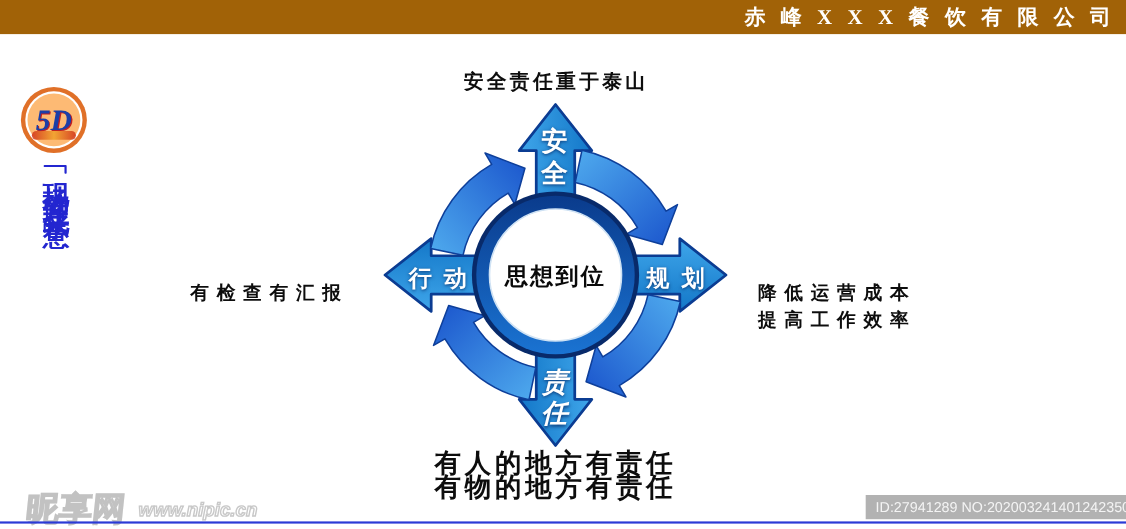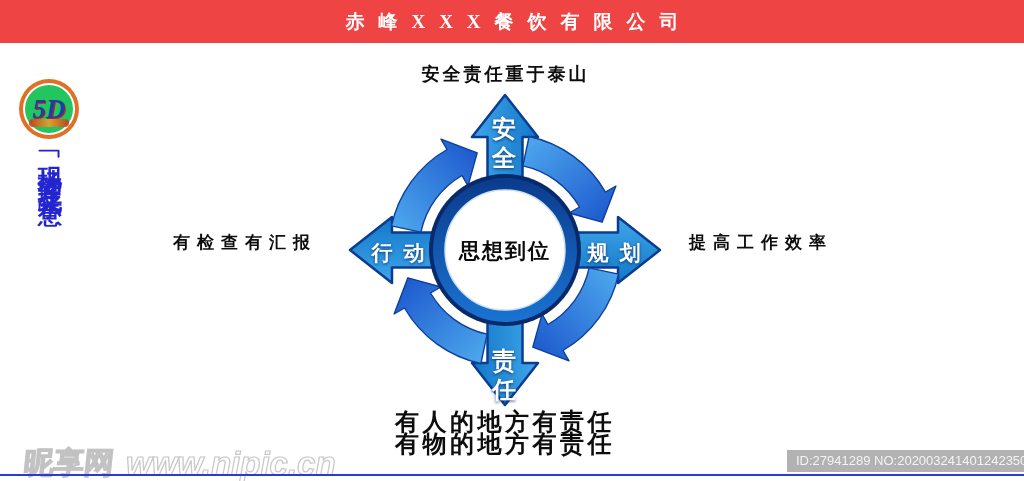--- a/index.html
+++ b/index.html
@@ -3,31 +3,31 @@
 <meta charset="utf-8">
 <style>
   * { margin:0; padding:0; box-sizing:border-box; }
   body { font-family:"Liberation Sans", sans-serif; background:#fff; }
   .stage {
     position:relative; width:1024px; height:481px;
     background:#ffffff; overflow:hidden;
   }
   
   .topbar {
-    position:absolute; left:0; top:0; width:1024px; height:43px;
-    background:#ef4444; display:flex; align-items:center; justify-content:center;
+    position:absolute; left:0; top:0; width:1024px; height:31px;
+    background:#a16207; display:flex; align-items:center; justify-content:flex-end;
   }
   .topbar .title {
     color:#ffffff; font-family:"Liberation Serif", serif; font-weight:bold;
     font-size:19px; letter-spacing:14px; text-indent:14px; white-space:nowrap;
   }
   
   .logo {
     position:absolute; left:22px; top:82px; width:54px; height:54px;
-    border-radius:50%; background:#22c55e; border:3px solid transparent;
+    border-radius:50%; background:#fdba74; border:3px solid transparent;
     background-clip:padding-box;
     box-shadow:0 0 0 3px #e07028;
     display:flex; align-items:center; justify-content:center;
   }
   .logo .logo-text {
     font-family:"Liberation Serif", serif; font-weight:bold; font-style:italic;
     font-size:27px; color:#1b3fa8;
     text-shadow:1px 1px 0 #c02020;
   }
   .logo .logo-arc {
@@ -49,51 +49,51 @@
   .center-label {
     left:505px; top:251px; transform:translate(-50%,-50%);
     font-size:21px; font-weight:bold; color:#0a0a0a; letter-spacing:2px;
   }
   .arrow-label-v {
     width:26px; word-break:break-all; white-space:normal;
     color:#ffffff; font-weight:bold; font-size:24px; line-height:29px;
     text-shadow:0 1px 3px rgba(5,40,100,.85); transform:translateX(-50%);
   }
   .arrow-up-label   { left:505px; top:114px; }
-  .arrow-down-label { left:505px; top:346px; }
+  .arrow-down-label { left:505px; top:333px;font-style:italic; }
   .arrow-label-h {
     transform:translate(-50%,-50%);
     color:#ffffff; font-weight:bold; font-size:21px; letter-spacing:11px; text-indent:11px;
     text-shadow:0 1px 3px rgba(5,40,100,.85);
   }
   .arrow-left-label  { left:398px; top:253px; }
   .arrow-right-label { left:614px; top:253px; }
   .caption {
     color:#0d0d0d; font-weight:bold; text-align:left; transform:translateX(-50%);
   }
   .caption-top {
     left:504px; top:62px; font-size:18px; letter-spacing:3px; text-indent:3px;
   }
-  .caption-side { font-size:17px; letter-spacing:7px; line-height:24px; }
+  .caption-side { font-size:17px; letter-spacing:7px; line-height:24px;margin-top:24px; }
   .caption-left  { left:245px; top:231px; }
   .caption-right { left:761px; top:231px; }
   .caption-bottom {
     left:505px; top:411px; font-size:24px; letter-spacing:3.5px; line-height:22px;
   }
   
   .wm {
     position:absolute; left:24px; top:443px; display:flex; align-items:center; gap:12px;
   }
   .wm-name {
     font-size:30px; font-weight:bold; color:#ffffff;
     -webkit-text-stroke:1.3px #c2c2c2;
     text-shadow:0 0 1px #c2c2c2; transform:skewX(-6deg);
   }
   .wm-url {
-    font-size:33px; font-weight:bold; font-style:italic; color:#ffffff;
+    font-size:17px; font-weight:bold; font-style:italic; color:#ffffff;
     -webkit-text-stroke:1.2px #c8c8c8; text-shadow:0 0 1px #c8c8c8;
   }
   .id-badge {
     position:absolute; left:787px; top:450px; height:22px;
     background:rgba(165,165,165,.85); color:#f4f4f4;
     font-size:13px; line-height:22px; padding:0 9px; white-space:nowrap;
   }
   .bottom-line {
     position:absolute; left:0; top:474px; width:1024px; height:2px; background:#2b3ad6;
   }
@@ -153,20 +153,21 @@
   <div class="olabel arrow-label-h arrow-left-label">行动</div>
   <div class="olabel arrow-label-h arrow-right-label">规划</div>
 
   <div class="olabel caption caption-top">安全责任重于泰山</div>
 
   <div class="olabel caption caption-side caption-left">
     <div>有检查有汇报</div>
   </div>
 
   <div class="olabel caption caption-side caption-right">
+    <div>降低运营成本</div>
     <div>提高工作效率</div>
   </div>
 
   <div class="olabel caption caption-bottom">
     <div>有人的地方有责任</div>
     <div>有物的地方有责任</div>
   </div>
 
   <div class="wm">
     <span class="wm-name">昵享网</span>

